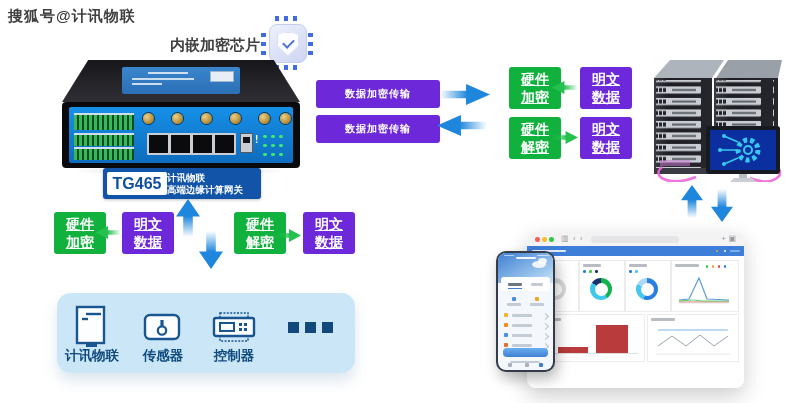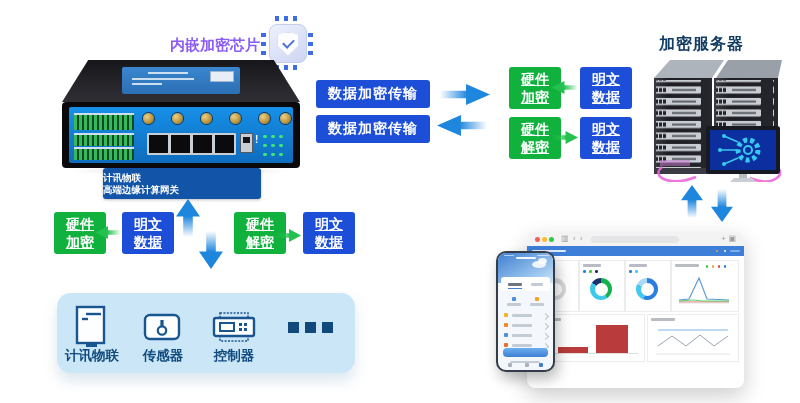--- a/index.html
+++ b/index.html
@@ -2,21 +2,21 @@
 <html><head>
 <meta charset="utf-8">
 <style>
   html,body{margin:0;padding:0;background:#fff;}
   .stage{position:relative;width:800px;height:403px;background:#fff;overflow:hidden;
          font-family:"Liberation Sans",sans-serif;}
   .abs{position:absolute;}
 
   
   .watermark{left:8px;top:7px;font-size:15px;font-weight:bold;color:#3f3f3f;letter-spacing:1px;}
-  .chip-label{left:170px;top:36px;font-size:15px;color:#8b5cf6;font-weight:600;}
+  .chip-label{left:170px;top:36px;font-size:15px;color:#404040;font-weight:600;}
   .server-title{left:659px;top:34px;font-size:16px;font-weight:bold;color:#123d63;letter-spacing:1px;}
 
   
   .chip{left:261px;top:15px;width:52px;height:56px;}
   .chip-body{left:8px;top:9px;width:36px;height:37px;border-radius:8px;
              background:linear-gradient(145deg,#eef1fc,#ccd5f2);border:1px solid #c3cdee;
              display:flex;align-items:center;justify-content:center;}
   .chip-shield{width:20px;height:22px;background:#fdfdff;border:1px solid #d8def5;
                clip-path:polygon(50% 0,100% 16%,100% 55%,50% 100%,0 55%,0 16%);
                display:flex;align-items:center;justify-content:center;}
@@ -55,23 +55,23 @@
   
   .tgplate{left:103px;top:168px;width:158px;height:31px;background:#1254a8;border-radius:3px;
            display:flex;align-items:center;box-shadow:0 1px 3px rgba(0,0,0,.25);}
   .tgmodel{margin-left:4px;width:60px;height:23px;background:#fff;border-radius:2px;color:#0f4f9e;
            font-size:16px;font-weight:bold;display:flex;align-items:center;justify-content:center;}
   .tgtext{color:#fff;font-size:9.5px;font-weight:bold;line-height:1.25;white-space:nowrap;}
 
   
   .tag{display:flex;align-items:center;justify-content:center;color:#fff;font-weight:bold;
        border-radius:3px;text-align:center;}
-  .tag-blue{background:#1d4ed8;align-items:center;}
+  .tag-blue{background:#6d28d9;align-items:center;}
   .tag-green{background:#10b23d;}
-  .pill{width:114px;height:28px;font-size:14px;letter-spacing:1px;white-space:nowrap;}
+  .pill{width:124px;height:28px;font-size:10px;letter-spacing:1px;white-space:nowrap;}
   .sq{width:42px;height:42px;font-size:14px;line-height:1.3;word-break:break-all;padding:0 5px;box-sizing:content-box;}
   .sq span{display:block;width:30px;text-decoration:underline;}
 
   
   .arrow-r{background:linear-gradient(to right,rgba(30,134,221,0),#1e86dd 55%);
            clip-path:polygon(0 32%,52% 32%,52% 0,100% 50%,52% 100%,52% 68%,0 68%);}
   .arrow-l{background:linear-gradient(to left,rgba(30,134,221,0),#1e86dd 55%);
            clip-path:polygon(100% 32%,48% 32%,48% 0,0 50%,48% 100%,48% 68%,100% 68%);}
   .arrow-u{background:linear-gradient(to top,rgba(30,134,221,0),#1e86dd 55%);
            clip-path:polygon(30% 100%,30% 46%,0 46%,50% 0,100% 46%,70% 46%,70% 100%);}
@@ -119,20 +119,21 @@
   .p-chev{position:absolute;width:4px;height:4px;border-right:1.5px solid #b9c2cc;border-top:1.5px solid #b9c2cc;
           transform:rotate(45deg);}
   .p-btn{position:absolute;left:5px;right:5px;top:95px;height:9px;border-radius:4px;
          background:linear-gradient(#6aaef0,#3f7fd2);}
 </style>
 </head>
 <body>
 
 <div class="stage">
 
+  <div class="abs watermark">搜狐号@计讯物联</div>
   <div class="abs chip-label">内嵌加密芯片</div>
 
   <div class="abs chip">
     <div class="abs pins-h" style="left:14px;top:1px;"></div>
     <div class="abs pins-h" style="left:14px;bottom:1px;"></div>
     <div class="abs pins-v" style="left:0;top:16px;"></div>
     <div class="abs pins-v" style="right:0;top:16px;"></div>
     <div class="abs chip-body">
       <div class="chip-shield">
         <div class="chip-check"></div>
@@ -165,20 +166,21 @@
       <div class="rj45" style="left:122px;top:26px;"></div>
       <div class="rj45" style="left:144px;top:26px;"></div>
       <div class="usb" style="left:171px;top:26px;"></div>
       <div class="bang" style="left:186px;top:27px;">!</div>
       <div class="ledgrid" style="left:192px;top:25px;"></div>
     </div>
   </div>
   <div class="abs router-shadow"></div>
 
   <div class="abs tgplate">
+    <div class="tgmodel">TG465</div>
     <div class="tgtext">
       <div>计讯物联</div>
       <div>高端边缘计算网关</div>
     </div>
   </div>
 
   <div class="abs tag tag-blue pill" style="left:316px;top:80px;">数据加密传输</div>
   <div class="abs tag tag-blue pill" style="left:316px;top:115px;">数据加密传输</div>
   <div class="abs arrow-r" style="left:440px;top:84px;width:50px;height:21px;"></div>
   <div class="abs arrow-l" style="left:437px;top:115px;width:50px;height:21px;"></div>
@@ -191,21 +193,20 @@
       <span>明文数据</span>
     </div>
   <div class="abs tag tag-green sq" style="left:509px;top:117px;">
       <span>硬件解密</span>
     </div>
   <div class="abs arrow-gr" style="left:552px;top:131px;width:26px;height:13px;"></div>
   <div class="abs tag tag-blue sq" style="left:580px;top:117px;">
       <span>明文数据</span>
     </div>
 
-  <div class="abs server-title">加密服务器</div>
   <div class="abs serverwrap">
     <svg width="144" height="132" viewBox="0 0 144 132">
       <defs>
         <linearGradient id="gtw" x1="0" y1="0" x2="1" y2="0">
           <stop offset="0" stop-color="#3a3a42"></stop>
             <stop offset=".25" stop-color="#1d1d23"></stop>
           <stop offset="1" stop-color="#26262d"></stop>
         </linearGradient>
         <pattern id="slots" width="60" height="11.5" patternUnits="userSpaceOnUse">
           <rect x="5" y="2" width="48" height="7" rx="1" fill="#caced4"></rect>

